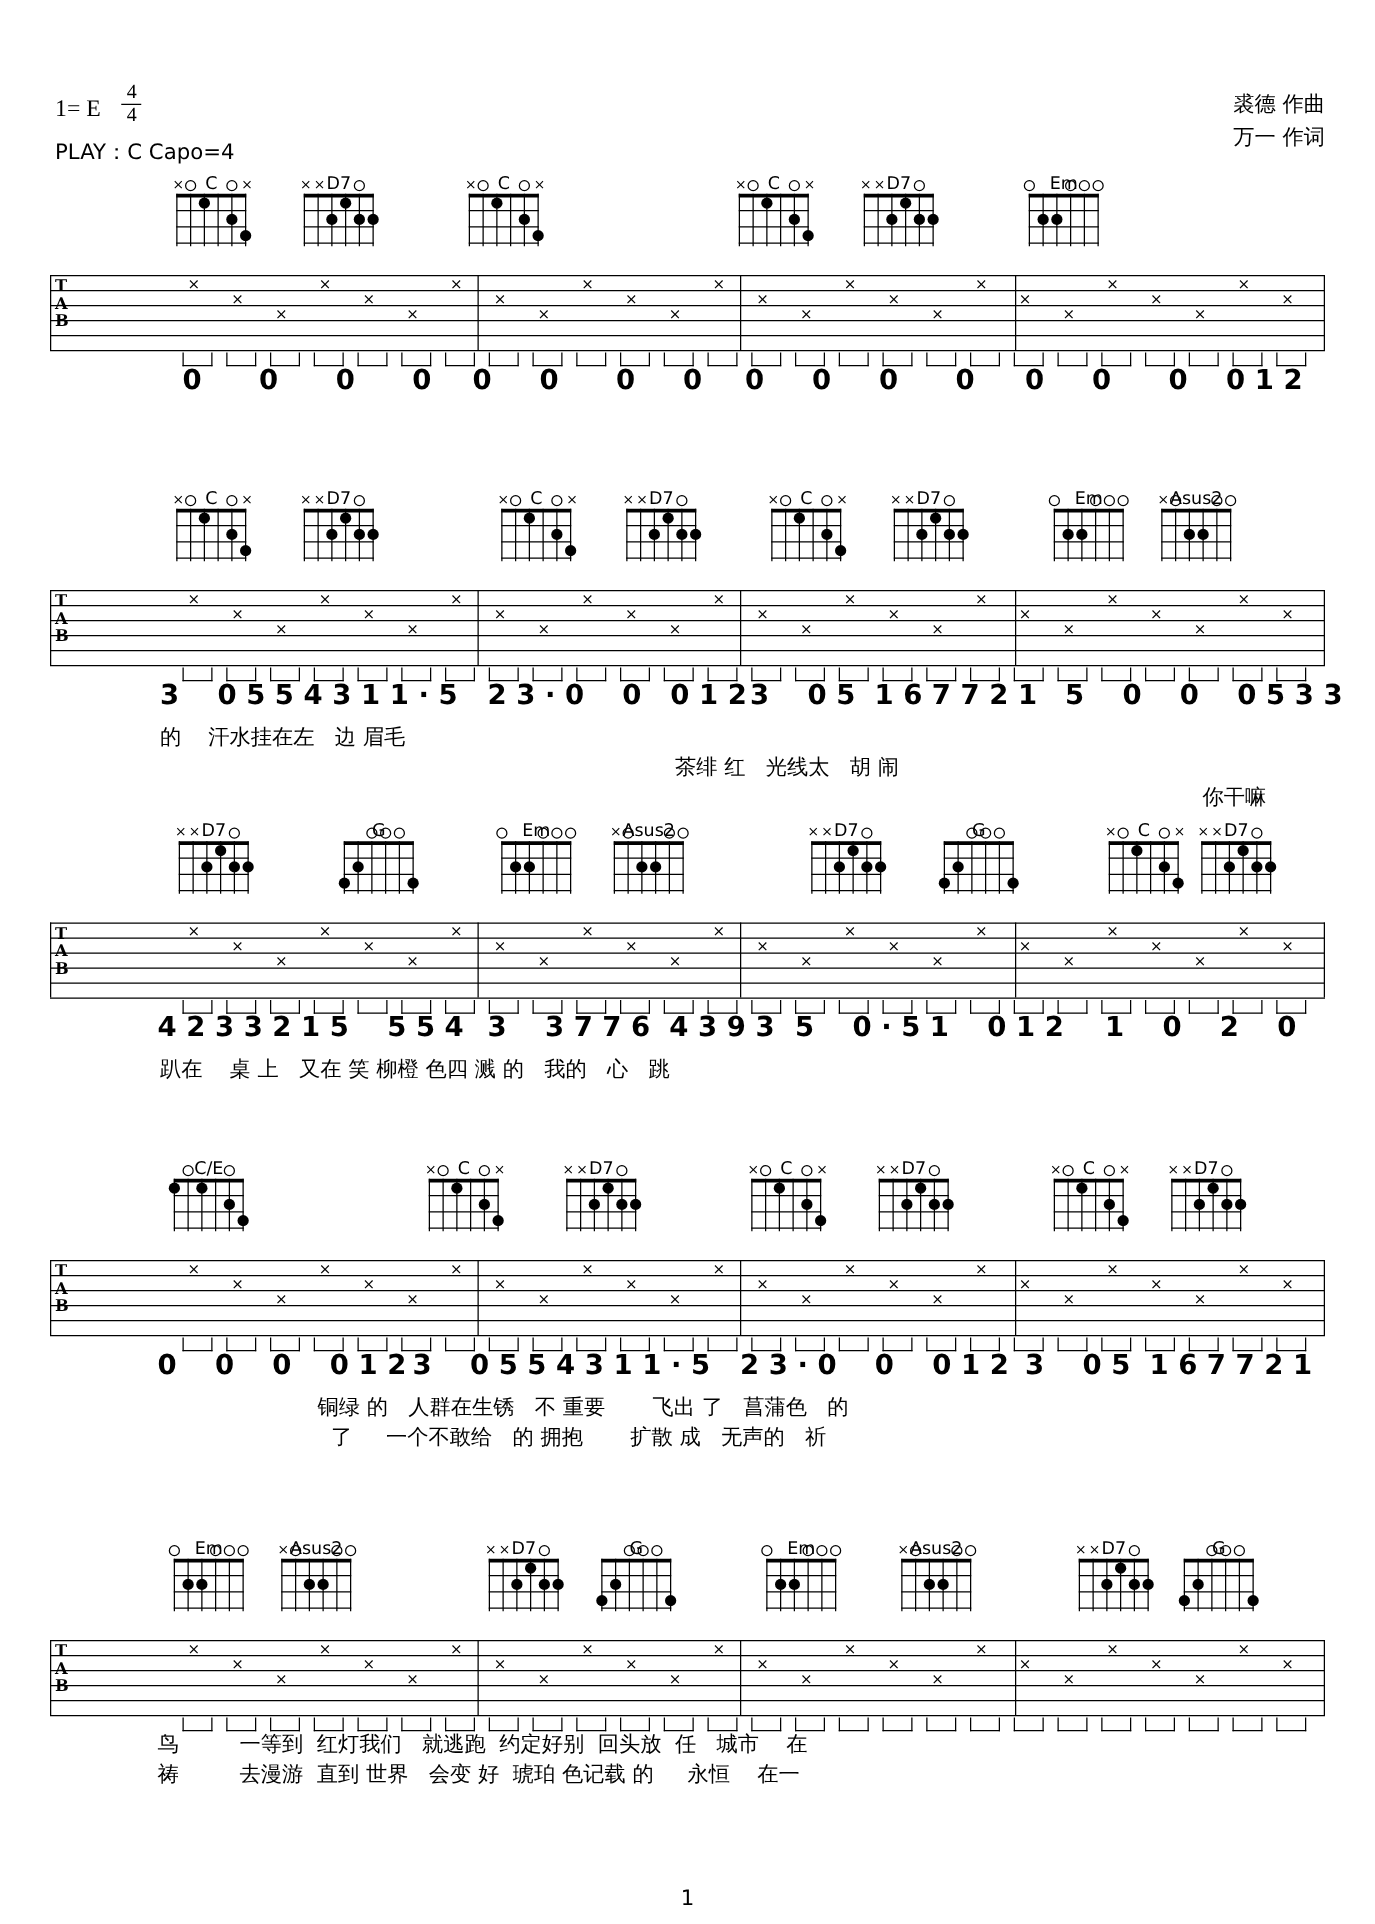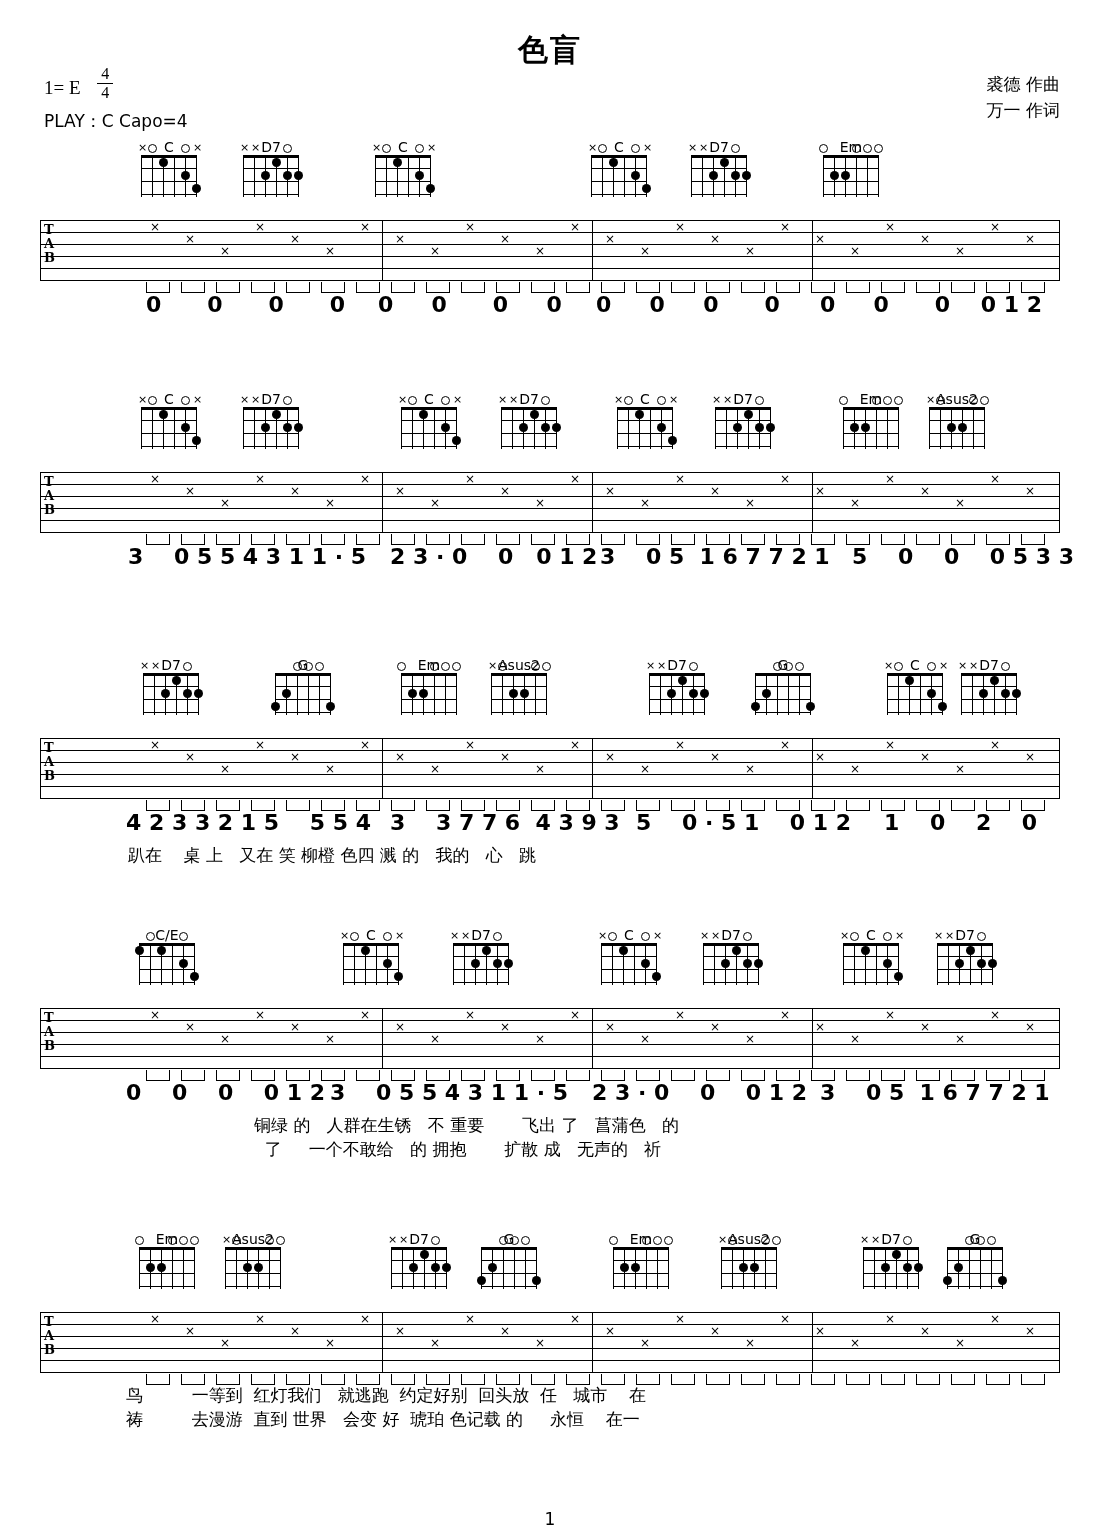--- a/index.html
+++ b/index.html
@@ -44,21 +44,20 @@
   .num{position:absolute;font-size:22px;font-family:"DejaVu Sans",sans-serif;font-weight:bold;white-space:pre;}
   .lyrline{position:relative;height:28px;}
   .lyr{position:absolute;font-size:17px;font-family:"DejaVu Sans",sans-serif;white-space:pre;}
   .pagenum{position:absolute;bottom:10px;left:0;width:1100px;text-align:center;font-size:17px;font-family:"DejaVu Sans",sans-serif;}
 </style>
 </head>
 <body>
 
 <div class="page">
 
-  <div class="title">色盲</div>
 
   <div class="key-line">
     <span>1= E</span>
     <span class="frac">
       <span class="n">4</span>
       <span class="bar"></span>
       <span class="d">4</span>
     </span>
   </div>
   <div class="play-line">PLAY：C  Capo=4</div>
@@ -522,20 +521,25 @@
           <div class="stem" style="left: 951px; top: 68px; width: 22px; height: 10px;"></div>
           <div class="stem" style="left: 986px; top: 68px; width: 22px; height: 10px;"></div>
           <div class="stem" style="left: 1021px; top: 68px; width: 22px; height: 10px;"></div>
         </div>
         <div class="numline">
           <div class="num" style="left: 128px;">3    0 5 5 4 3 1 1 · 5</div>
           <div class="num" style="left: 390px;">2 3 · 0    0   0 1 2</div>
           <div class="num" style="left: 600px;">3    0 5  1 6 7 7 2 1</div>
           <div class="num" style="left: 852px;">5    0    0    0 5 3 3</div>
         </div>
+        <div class="lyrline" style="height: 50px;">
+          <div class="lyr" style="left: 128px; top: 0px;">的    汗水挂在左   边 眉毛</div>
+          <div class="lyr" style="left: 540px; top: 24px;">茶绯 红   光线太   胡 闹</div>
+          <div class="lyr" style="left: 962px; top: 48px;">你干嘛</div>
+        </div>
       </div>
       <div class="system" style="top: 658px;">
         <div class="chords">
           <div class="chordbox" style="left: 140px;">
             <div class="chordname">D7</div>
             <div class="grid">
               <div class="nut"></div>
               <div class="v" style="left: 0px;"></div>
               <div class="v" style="left: 11px;"></div>
               <div class="v" style="left: 22px;"></div>

